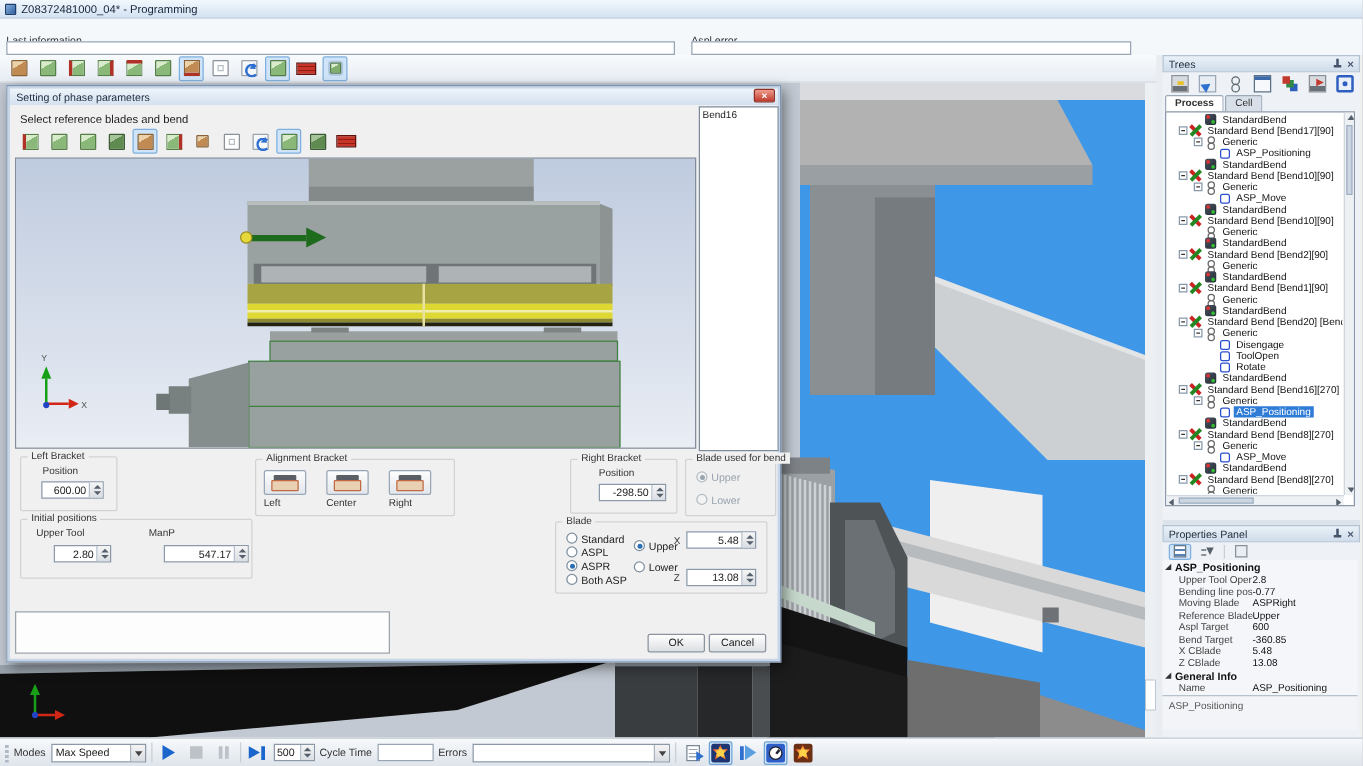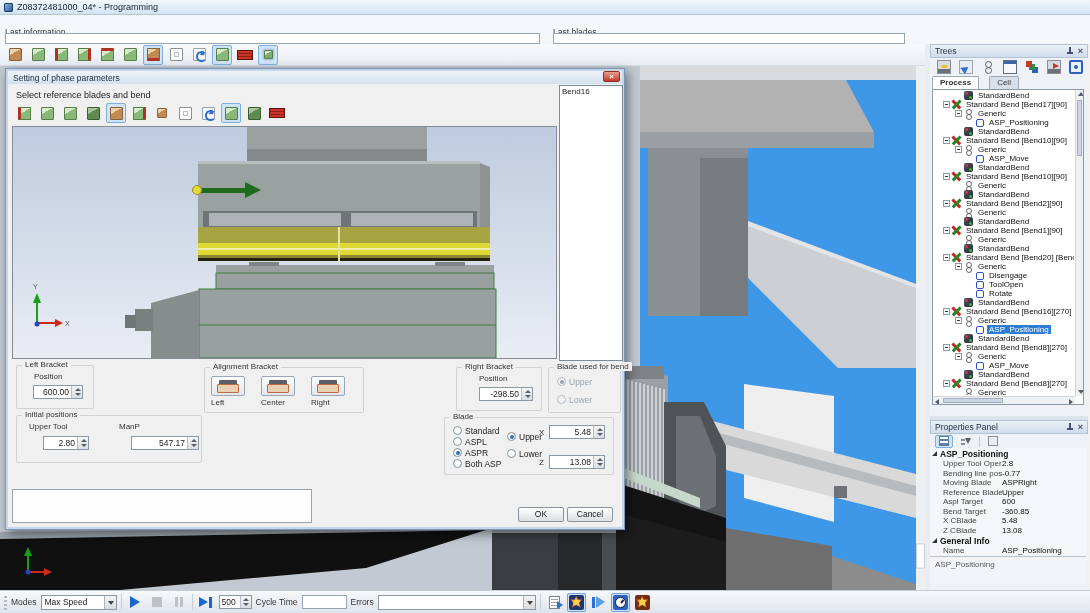--- a/index.html
+++ b/index.html
@@ -93,21 +93,21 @@
   .ti-import::after{content:"";position:absolute;left:2px;top:4px;border-left:7px solid #2e6fd0;border-top:4px solid transparent;border-bottom:4px solid transparent;transform:rotate(-35deg)}
   .ti-seq::before{content:"";position:absolute;left:4px;top:1px;width:5px;height:5px;border:1.5px solid #5a6670;border-radius:50%}
   .ti-seq::after{content:"";position:absolute;left:4px;top:7px;width:5px;height:5px;border:1.5px solid #5a6670;border-radius:50%}
   .ti-window{background:#f6f8fb;border:1px solid #5a7086}
   .ti-window::before{content:"";position:absolute;left:0;right:0;top:0;height:3px;background:#3a68a8}
   .ti-layers::before{content:"";position:absolute;left:1px;top:1px;width:6px;height:6px;background:#c23a2e;box-shadow:3px 3px 0 #2f8a46,6px 6px 0 #2e5fc0}
   .ti-export{background:linear-gradient(#d6dade 0 8px,#6a7077 8px);border:1px solid #8a9098}
   .ti-export::after{content:"";position:absolute;right:1px;top:2px;border-left:6px solid #c23a2e;border-top:3.5px solid transparent;border-bottom:3.5px solid transparent}
   .ti-target{border:2px solid #2e5fc0;border-radius:2px;background:#eaf0fa}
   .ti-target::after{content:"";position:absolute;left:3px;top:3px;width:4px;height:4px;background:#2e5fc0;border-radius:50%}
-  .tabs{position:absolute;left:2px;right:2px;height:13px;display:flex;gap:10px;align-items:flex-end;background:transparent}
+  .tabs{position:absolute;left:2px;right:2px;height:13px;display:flex;gap:1px;align-items:flex-end;background:transparent}
   .tab{font-size:8px;padding:0 7px;line-height:12px;border:1px solid #9aa8b8;border-bottom:none;background:#d8dfe8;border-radius:2px 2px 0 0;color:#333}
   .tab.active{background:#fff;font-weight:bold}
   .treebox{position:absolute;left:2px;right:4px;height:316px;background:#fff;border:1px solid #8a98a8;overflow:hidden}
   .trows{position:absolute;left:1px;top:1px;right:9px;bottom:9px;overflow:hidden}
   .trow{display:flex;height:9px;align-items:center;font-size:8px;color:#111;white-space:nowrap}
   .indent{flex:none;display:block}
   .indent.w1{width:9px}.indent.w2{width:21px}.indent.w3{width:33px}
   .exp{width:7px;height:7px;flex:none;margin-right:2px;position:relative;visibility:hidden;background:#fff}
   .exp.minus{visibility:visible;border:1px solid #8899aa}
   .exp.minus::after{content:"";position:absolute;left:1px;right:1px;top:2px;height:1px;background:#333}
@@ -189,21 +189,21 @@
 <div class="menubar">
 
 <span class="menu-item">File</span>
     <span class="menu-item">View</span>
     <span class="menu-item">Trees</span>
   </div>
 
 <div class="infobar">
   <span class="flabel" style="left:5px">Last information</span>
   <input class="tfield" style="left: 5px; top: 6px; width: 535px;" value="">
-  <span class="flabel" style="left:553px">Last blades</span>
+  <span class="flabel" style="left:553px">Aspl error</span>
   <input class="tfield" style="left: 553px; top: 6px; width: 352px;" value="">
 </div>
 
 <div class="toolbar">
 
     <span class="tbtn">
       <span class="cube cb-tan"></span>
     </span>
 
     <span class="tbtn">

